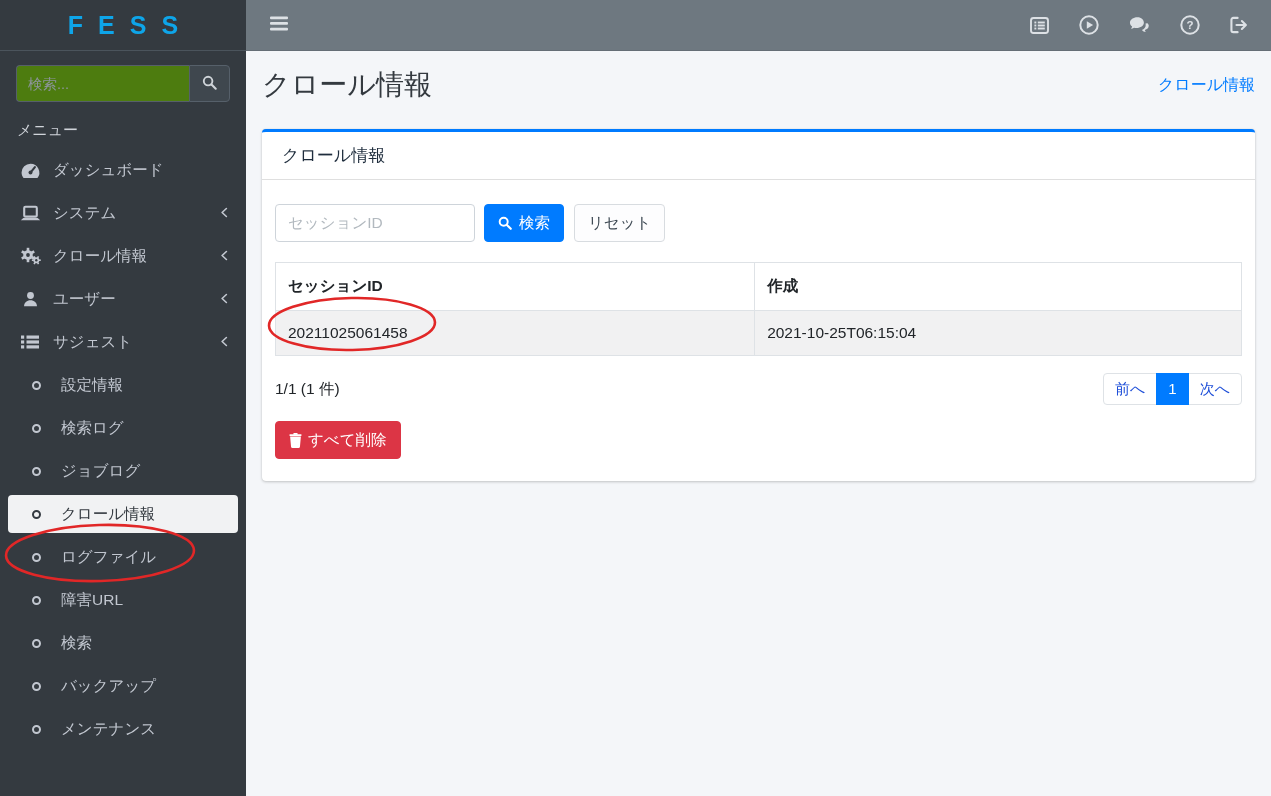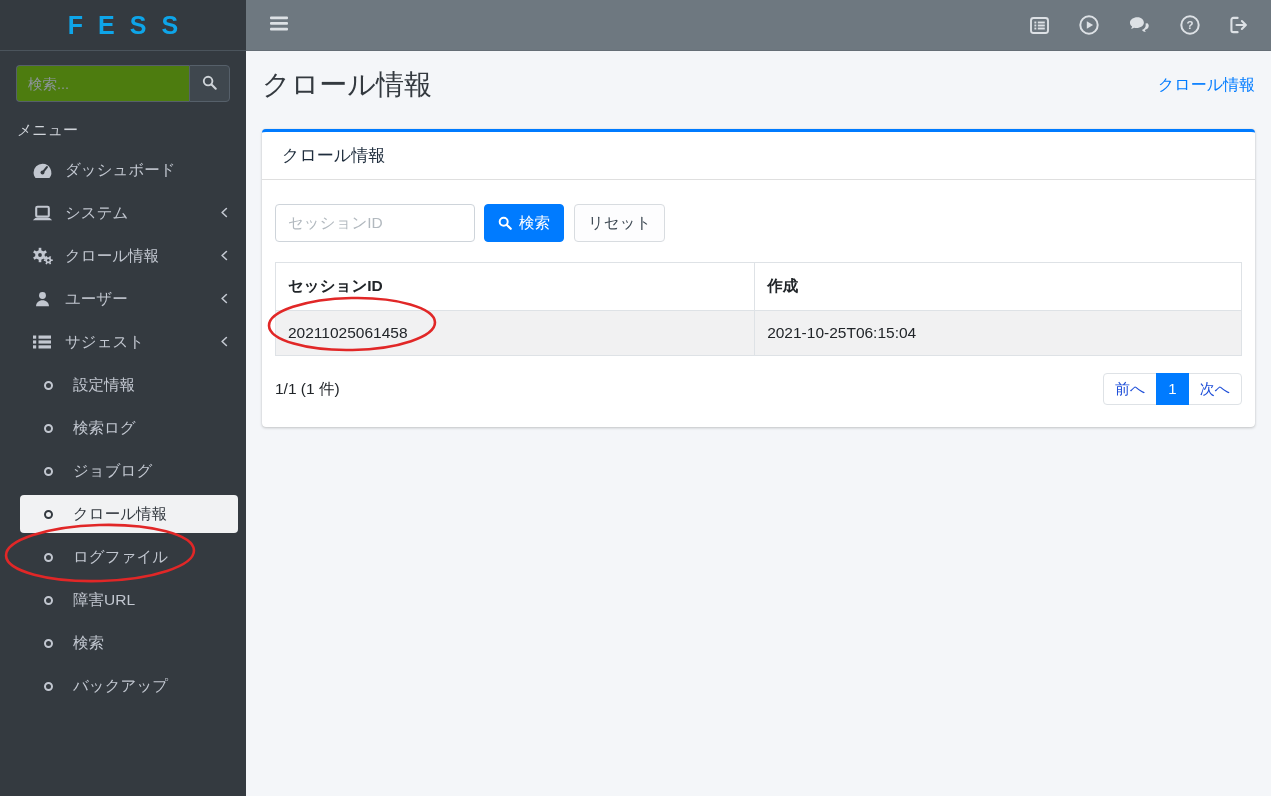--- a/index.html
+++ b/index.html
@@ -15,21 +15,21 @@
     color:#0ea5e9; font-size:25px; font-weight:700; letter-spacing:15px; text-indent:15px;
     border-bottom:1px solid #4b545c; }
   .side-search { display:flex; margin:14px 16px 0 16px; height:37px; }
   .side-search input { flex:1; min-width:0; background:#4d7c0f; border:1px solid #56606a; border-right:none;
     border-radius:4px 0 0 4px; color:#fff; padding:0 11px; font-size:14.5px; outline:none;
     font-family:inherit; }
   .side-search input::placeholder { color:#8d959c; }
   .side-search button { width:41px; background:#3f474e; border:1px solid #56606a; border-left:1px solid #56606a;
     border-radius:0 4px 4px 0; color:#cfd4d9; display:flex; align-items:center; justify-content:center; cursor:pointer; }
   .nav-label { margin:19px 0 0 17px; color:#d0d4da; font-size:15px; }
-  .nav { padding:6px 8px 0 8px;margin-left:12px; }
+  .nav { padding:6px 8px 0 8px; }
   .nav-item { display:flex; align-items:center; height:38px; margin-top:5px; padding:0 10px;
     border-radius:4px; color:#c2c7d0; cursor:pointer; font-size:15.5px; }
   .nav-item .ic { width:24px; margin-right:11px; display:flex; align-items:center; justify-content:center; }
   .nav-item .lbl { flex:1; }
   .nav-item.active { background:#007bff; color:#fff; }
   .nav-item.sub { padding-left:16px;justify-content:center; }
   .nav-item.sub .ic { margin-right:13px; }
   .nav-item.sub-active { background:#f1f2f3; color:#343a40; }
   .ring { width:9px; height:9px; border:2px solid currentColor; border-radius:50%; display:inline-block; }
   
@@ -231,20 +231,26 @@
           <span class="ring"></span>
         </span>
       <span class="lbl">検索</span>
     </a>
     <a class="nav-item sub">
       <span class="ic">
           <span class="ring"></span>
         </span>
       <span class="lbl">バックアップ</span>
     </a>
+    <a class="nav-item sub">
+      <span class="ic">
+          <span class="ring"></span>
+        </span>
+      <span class="lbl">メンテナンス</span>
+    </a>
   </nav>
 </aside>
 
 <header class="navbar">
   <span class="nav-left nav-ic">
     <span>
       <svg width="18" height="15" viewBox="0 0 18 14">
           <g fill="currentColor">
             <rect y="0" width="18" height="2.7" rx="1"></rect>
             <rect y="5.6" width="18" height="2.7" rx="1"></rect>
@@ -335,20 +341,30 @@
 
       <div class="foot-row">
         <span class="summary">1/1 (1 件)</span>
         <span class="pager">
           <a class="page-link first">前へ</a>
           <a class="page-link active">1</a>
           <a class="page-link last">次へ</a>
         </span>
       </div>
 
+      <button class="btn btn-danger">
+        <span class="bic">
+          <svg width="13" height="15" viewBox="0 0 14 16">
+              <path d="M1.2 3.6h11.6l-1 11a1.6 1.6 0 0 1-1.6 1.4H3.8a1.6 1.6 0 0 1-1.6-1.4z" fill="currentColor"></path>
+              <rect x="0.4" y="1.3" width="13.2" height="1.8" rx="0.9" fill="currentColor"></rect>
+              <rect x="4.6" y="0" width="4.8" height="1.8" rx="0.9" fill="currentColor"></rect>
+            </svg>
+        </span>
+        <span>すべて削除</span>
+      </button>
     </div>
   </section>
 </main>
 
 <svg class="annot" style="left:1px; top:519px;" width="200" height="68">
   <ellipse cx="99" cy="34" rx="94" ry="28" fill="none" stroke="#e12727" stroke-width="2.6" transform="rotate(-1.6 99 34)"></ellipse>
 </svg>
 <svg class="annot" style="left:265px; top:295px;" width="174" height="58">
   <ellipse cx="87" cy="29" rx="83" ry="26" fill="none" stroke="#e12727" stroke-width="2.6" transform="rotate(-1.2 87 29)"></ellipse>
 </svg>

